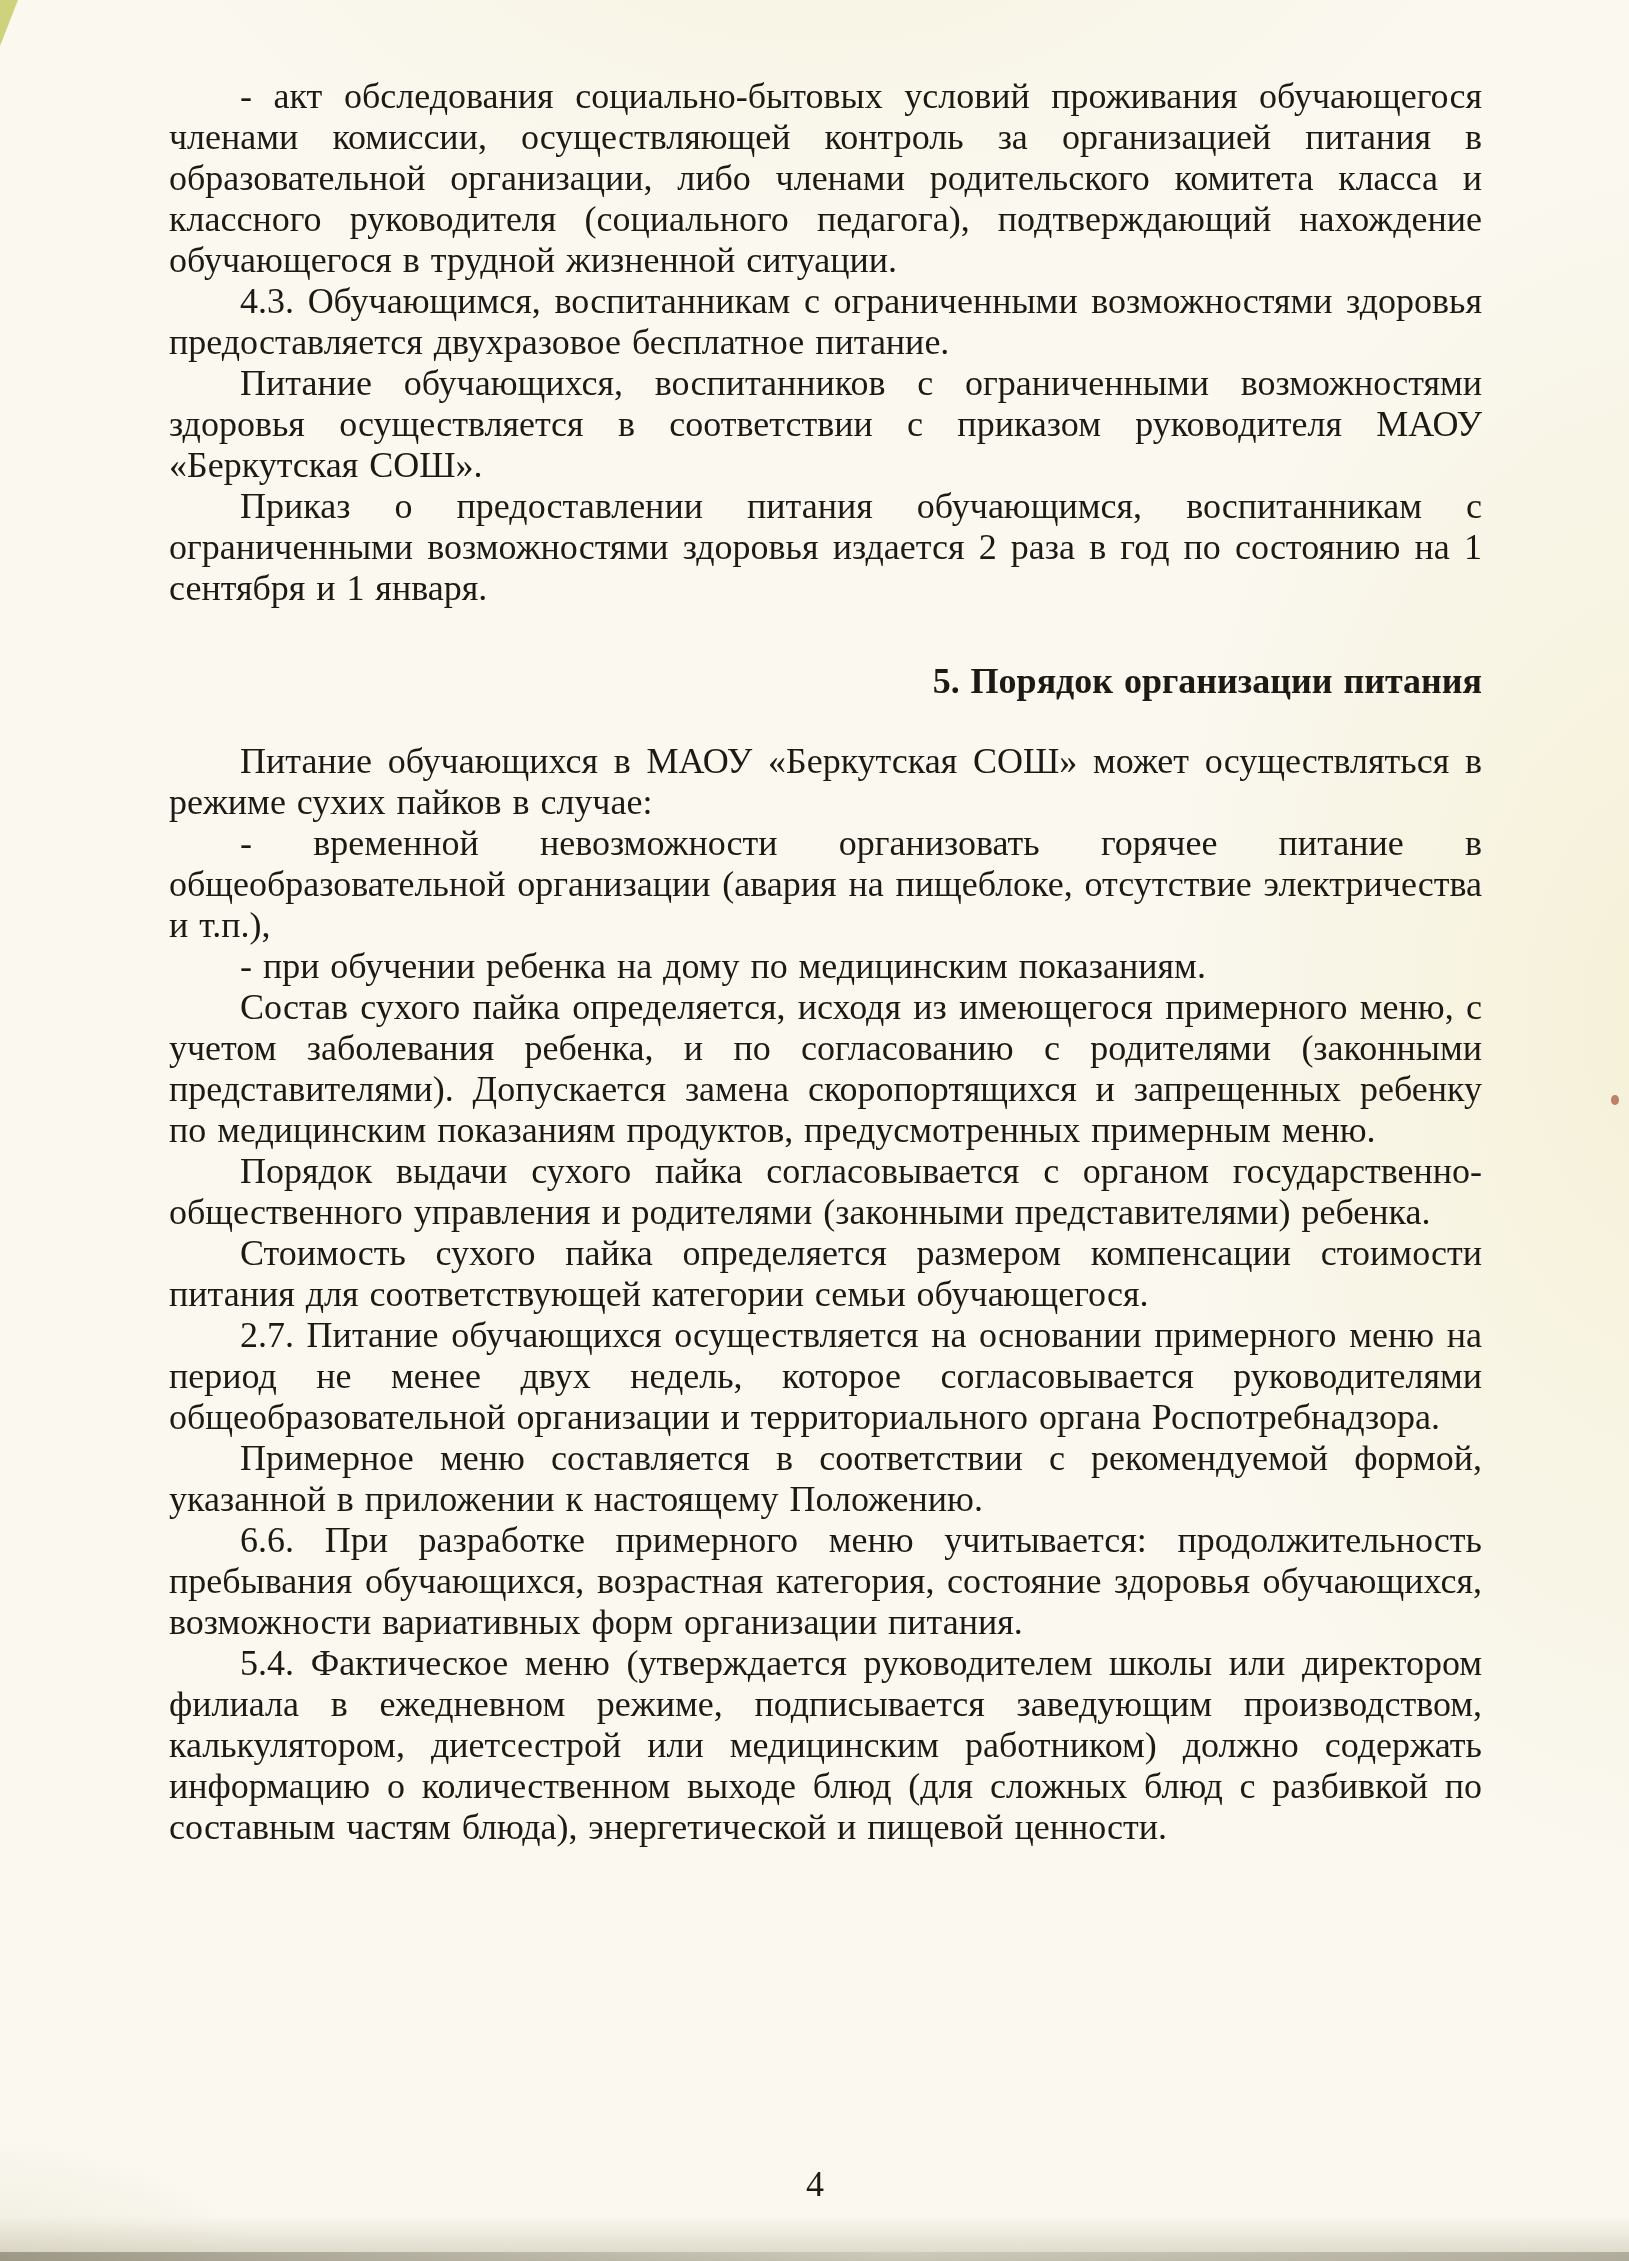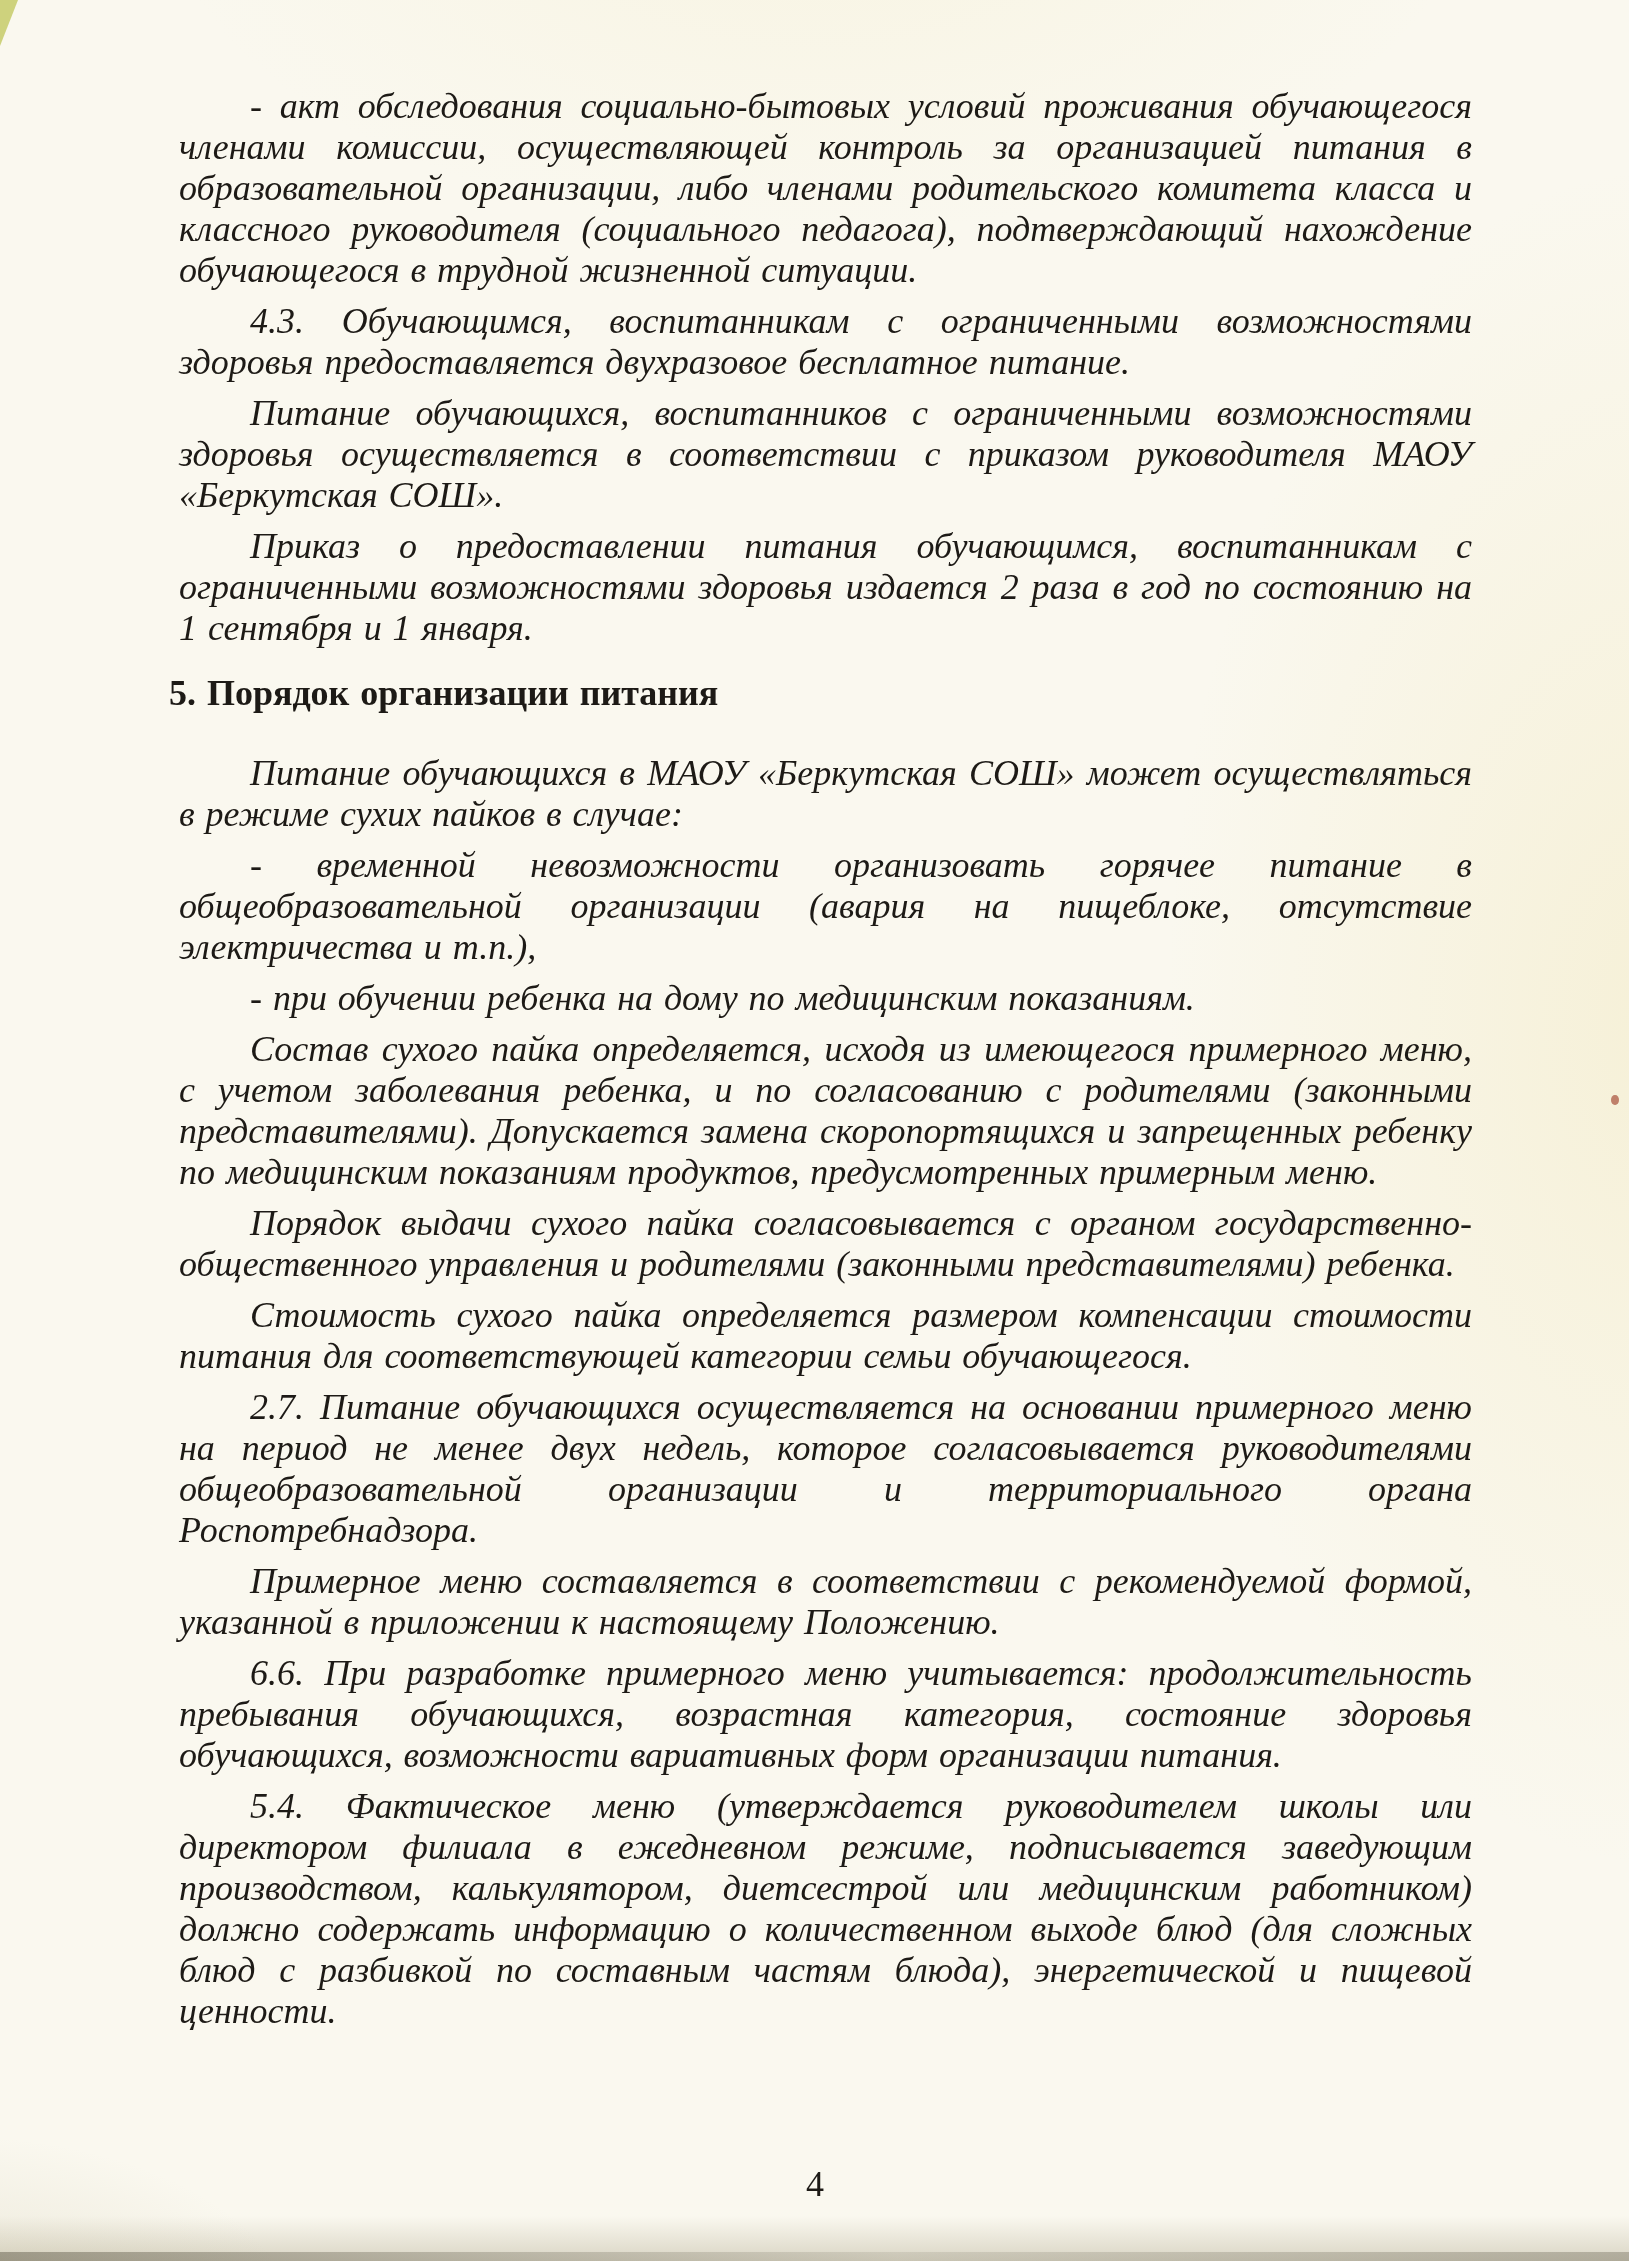--- a/index.html
+++ b/index.html
@@ -27,32 +27,31 @@
     position: absolute;
     left: 169px;
     right: 148px;
     top: 76px;
     font-size: 36px;
     line-height: 41px;
     text-align: justify;
     word-spacing: 1.9px;
   }
   .body-text p {
-    margin: 10px;
+    margin: 0;
     text-indent: 71px;
-    font-style: italic;
   }
   .section-heading {
     display: block;
     font-size: 36px;
     line-height: 41px;
     font-weight: 700;
-    text-align: left;
+    text-align: right;
     text-indent: 0;
-    margin: 24px 0 39px 0;
+    margin: 52px 0 39px 0;
   }
   .bold-inline {
     font-weight: 700;
   }
   .page-number {
     position: absolute;
     left: 0;
     right: 0;
     top: 2164px;
     text-align: center;

